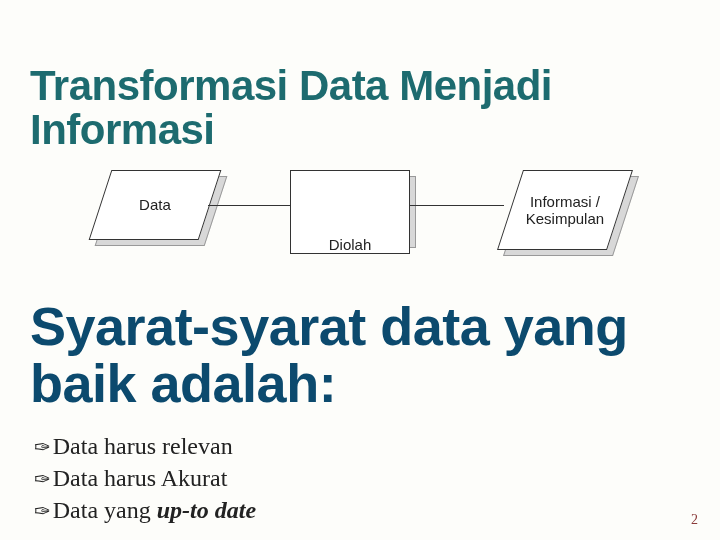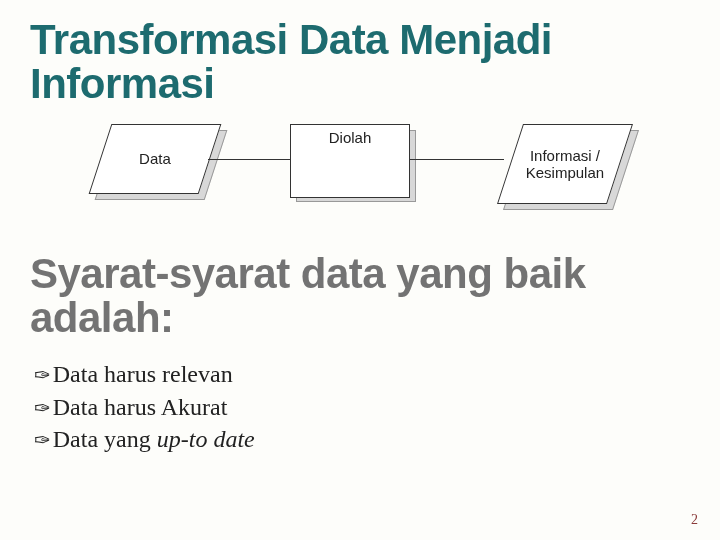--- a/index.html
+++ b/index.html
@@ -18,20 +18,21 @@
     position: relative;
   }
   .title {
     font-size: 42px;
     font-weight: bold;
     color: #1d6b6f;
     line-height: 1.05;
     margin-bottom: 18px;
     font-family: 'Trebuchet MS', Arial, sans-serif;
     letter-spacing: -0.5px;
+    margin-top: 46px;
   }
   .diagram {
     position: relative;
     height: 120px;
     margin: 10px 0 8px 50px;
   }
   .shape-wrap {
     position: absolute;
   }
   .shadow-box {
@@ -77,23 +78,23 @@
     text-align: center;
     line-height: 1.15;
   }
   .connector {
     position: absolute;
     height: 1px;
     background: #333;
     z-index: 3;
   }
   .subtitle {
-    font-size: 42px;
+    font-size: 54px;
     font-weight: bold;
-    color: #737373;
+    color: #0c4a6e;
     line-height: 1.05;
     margin-top: 2px;
     margin-bottom: 18px;
     font-family: 'Trebuchet MS', Arial, sans-serif;
     letter-spacing: -0.5px;
   }
   .bullets {
     margin-top: 10px;
     padding-left: 4px;
   }
@@ -102,21 +103,21 @@
     color: #222;
     line-height: 1.35;
     font-family: 'Trebuchet MS', Georgia, serif;
   }
   .bullet-icon {
     display: inline-block;
     font-size: 20px;
     color: #222;
     margin-right: 2px;
   }
-  .italic { font-style: italic; }
+  .italic { font-style: italic; font-weight: bold; }
   .page-num {
     position: absolute;
     bottom: 12px;
     right: 22px;
     font-size: 14px;
     color: #8a3a3a;
     font-family: Georgia, serif;
   }
 </style>
 </head>
@@ -132,21 +133,21 @@
       <div class="shadow-box" style="width:110px; height:70px; transform: skewX(-18deg);"></div>
       <div class="parallelogram" style="width:110px; height:70px;">
         <div class="inner">Data</div>
       </div>
     </div>
 
     <div class="connector" style="left:128px; top:35px; width:82px;"></div>
 
     <div class="shape-wrap" style="left:210px; top:0;">
       <div class="shadow-box" style="width:120px; height:72px;"></div>
-      <div class="rect" style="width:120px; height:74px;">
+      <div class="rect" style="width:120px; height:84px;align-items:flex-end;">
         <div class="inner">Diolah</div>
       </div>
     </div>
 
     <div class="connector" style="left:330px; top:35px; width:94px;"></div>
 
     <div class="shape-wrap" style="left:430px; top:0;">
       <div class="shadow-box" style="width:110px; height:80px; transform: skewX(-18deg);"></div>
       <div class="parallelogram" style="width:110px; height:80px;">
         <div class="inner">Informasi / Kesimpulan</div>

